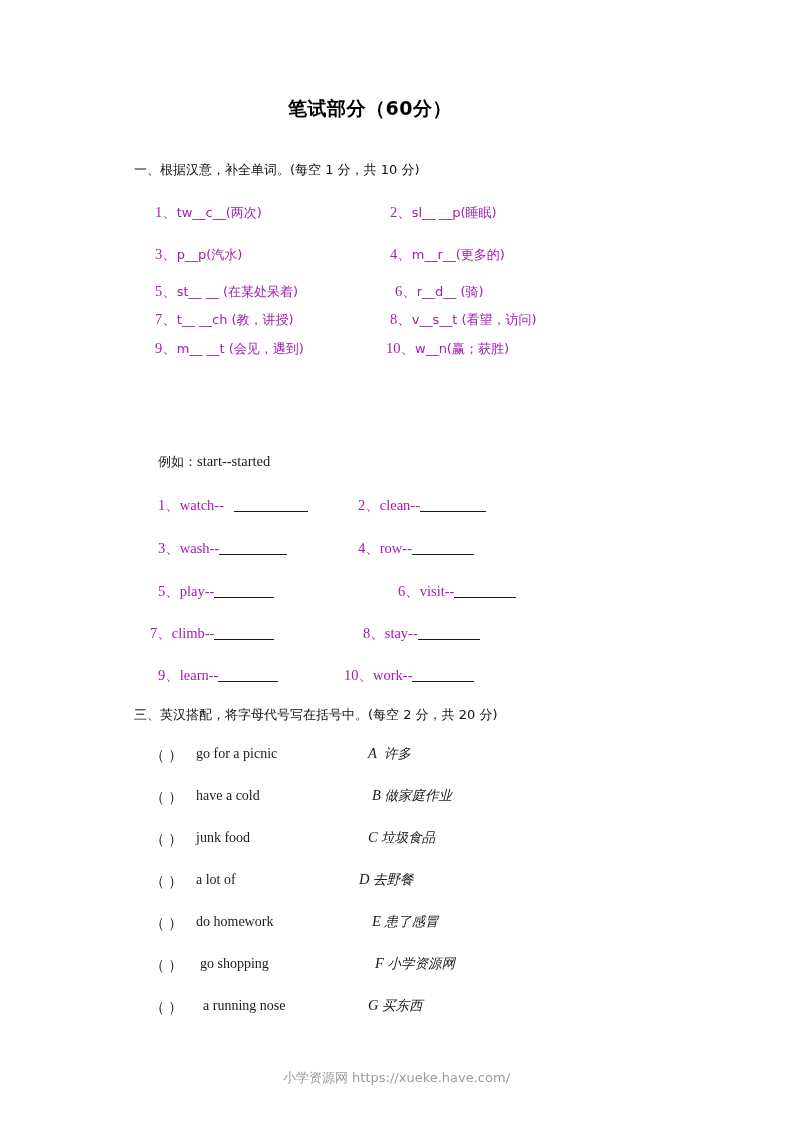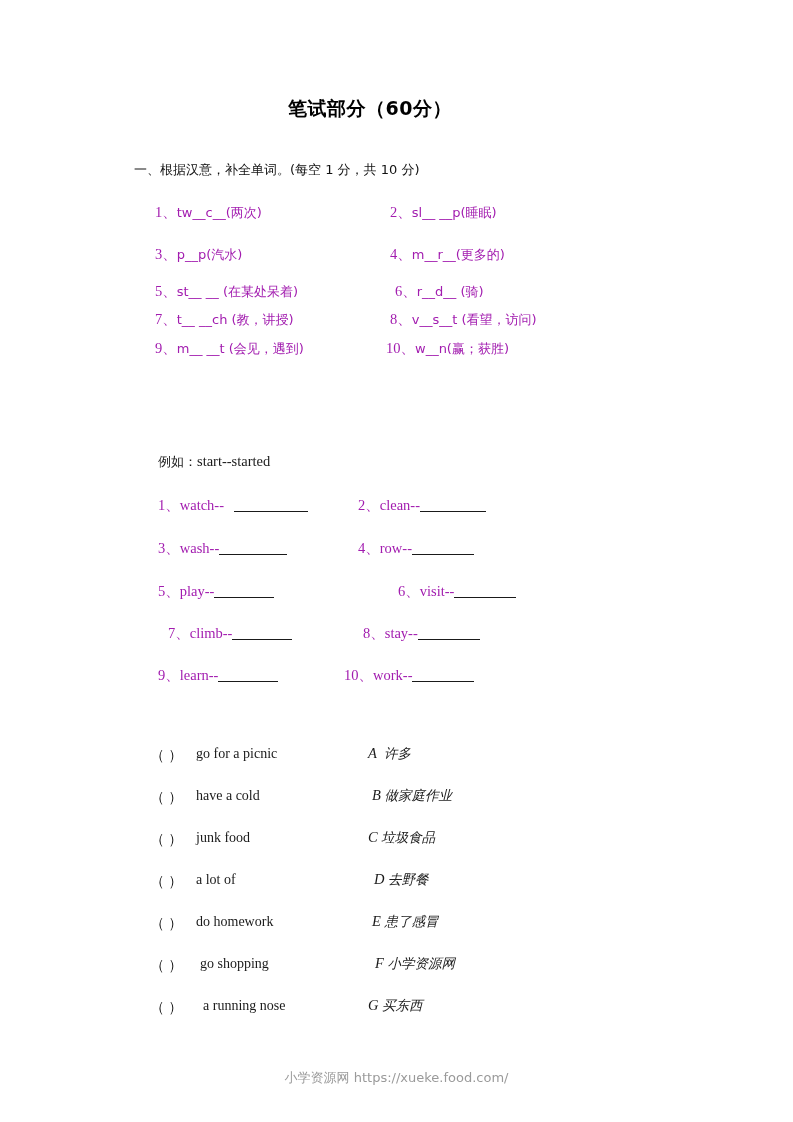--- a/index.html
+++ b/index.html
@@ -197,34 +197,37 @@
     <span class="num">4、</span><span class="en">row--</span><span class="uline" style="width:62px;"></span>
   </div>
 
   <div class="row" style="left:158px; top:582px;">
     <span class="num">5、</span><span class="en">play--</span><span class="uline" style="width:60px;"></span>
   </div>
   <div class="row" style="left:363px; top:582px;margin-left:35px;">
     <span class="num">6、</span><span class="en">visit--</span><span class="uline" style="width:62px;"></span>
   </div>
 
-  <div class="row" style="left:168px; top:624px;">
+  <div class="row" style="left:150px; top:624px;">
     <span class="num">7、</span><span class="en">climb--</span><span class="uline" style="width:60px;"></span>
   </div>
   <div class="row" style="left:363px; top:624px;">
     <span class="num">8、</span><span class="en">stay--</span><span class="uline" style="width:62px;"></span>
   </div>
 
   <div class="row" style="left:158px; top:666px;">
     <span class="num">9、</span><span class="en">learn--</span><span class="uline" style="width:60px;"></span>
   </div>
   <div class="row" style="left:344px; top:666px;">
     <span class="num">10、</span><span class="en">work--</span><span class="uline" style="width:62px;"></span>
   </div>
 
+  <div class="sec-head" style="top:706px;">
+    <span class="cn">三、英汉搭配，将字母代号写在括号中。</span><span class="cn pts">(每空 2 分，共 20 分)</span>
+  </div>
 
   <div class="match-paren" style="top:746px;">（    ）</div>
   <div class="match-en" style="left:196px; top:746px;text-align:center;">go for a picnic</div>
   <div class="match-key" style="left:368px; top:745px;">
     <span>A</span>&nbsp;&nbsp;<span class="kcn">许多</span>
   </div>
 
   <div class="match-paren" style="top:788px;">（    ）</div>
   <div class="match-en" style="left:196px; top:788px;">have a cold</div>
   <div class="match-key" style="left:372px; top:787px;">
@@ -232,21 +235,21 @@
   </div>
 
   <div class="match-paren" style="top:830px;">（    ）</div>
   <div class="match-en" style="left:196px; top:830px;">junk food</div>
   <div class="match-key" style="left:368px; top:829px;text-align:right;">
     <span>C</span>&nbsp;<span class="kcn">垃圾食品</span>
   </div>
 
   <div class="match-paren" style="top:872px;">（    ）</div>
   <div class="match-en" style="left:196px; top:872px;">a lot of</div>
-  <div class="match-key" style="left:374px; top:871px;text-align:center;">
+  <div class="match-key" style="left:359px; top:871px;text-align:center;">
     <span>D</span>&nbsp;<span class="kcn">去野餐</span>
   </div>
 
   <div class="match-paren" style="top:914px;">（    ）</div>
   <div class="match-en" style="left:196px; top:914px;">do homework</div>
   <div class="match-key" style="left:372px; top:913px;">
     <span>E</span>&nbsp;<span class="kcn">患了感冒</span>
   </div>
 
   <div class="match-paren" style="top:956px;">（    ）</div>
@@ -254,15 +257,15 @@
   <div class="match-key" style="left:375px; top:955px;">
     <span>F</span>&nbsp;<span class="kcn">小学资源网</span>
   </div>
 
   <div class="match-paren" style="top:998px;">（    ）</div>
   <div class="match-en" style="left:203px; top:998px;">a running nose</div>
   <div class="match-key" style="left:368px; top:997px;">
     <span>G</span>&nbsp;<span class="kcn">买东西</span>
   </div>
 
-  <div class="watermark">小学资源网 https://xueke.food.com/</div>
+  <div class="watermark">小学资源网 https://xueke.have.com/</div>
 
 </div>
 
 </body></html>

